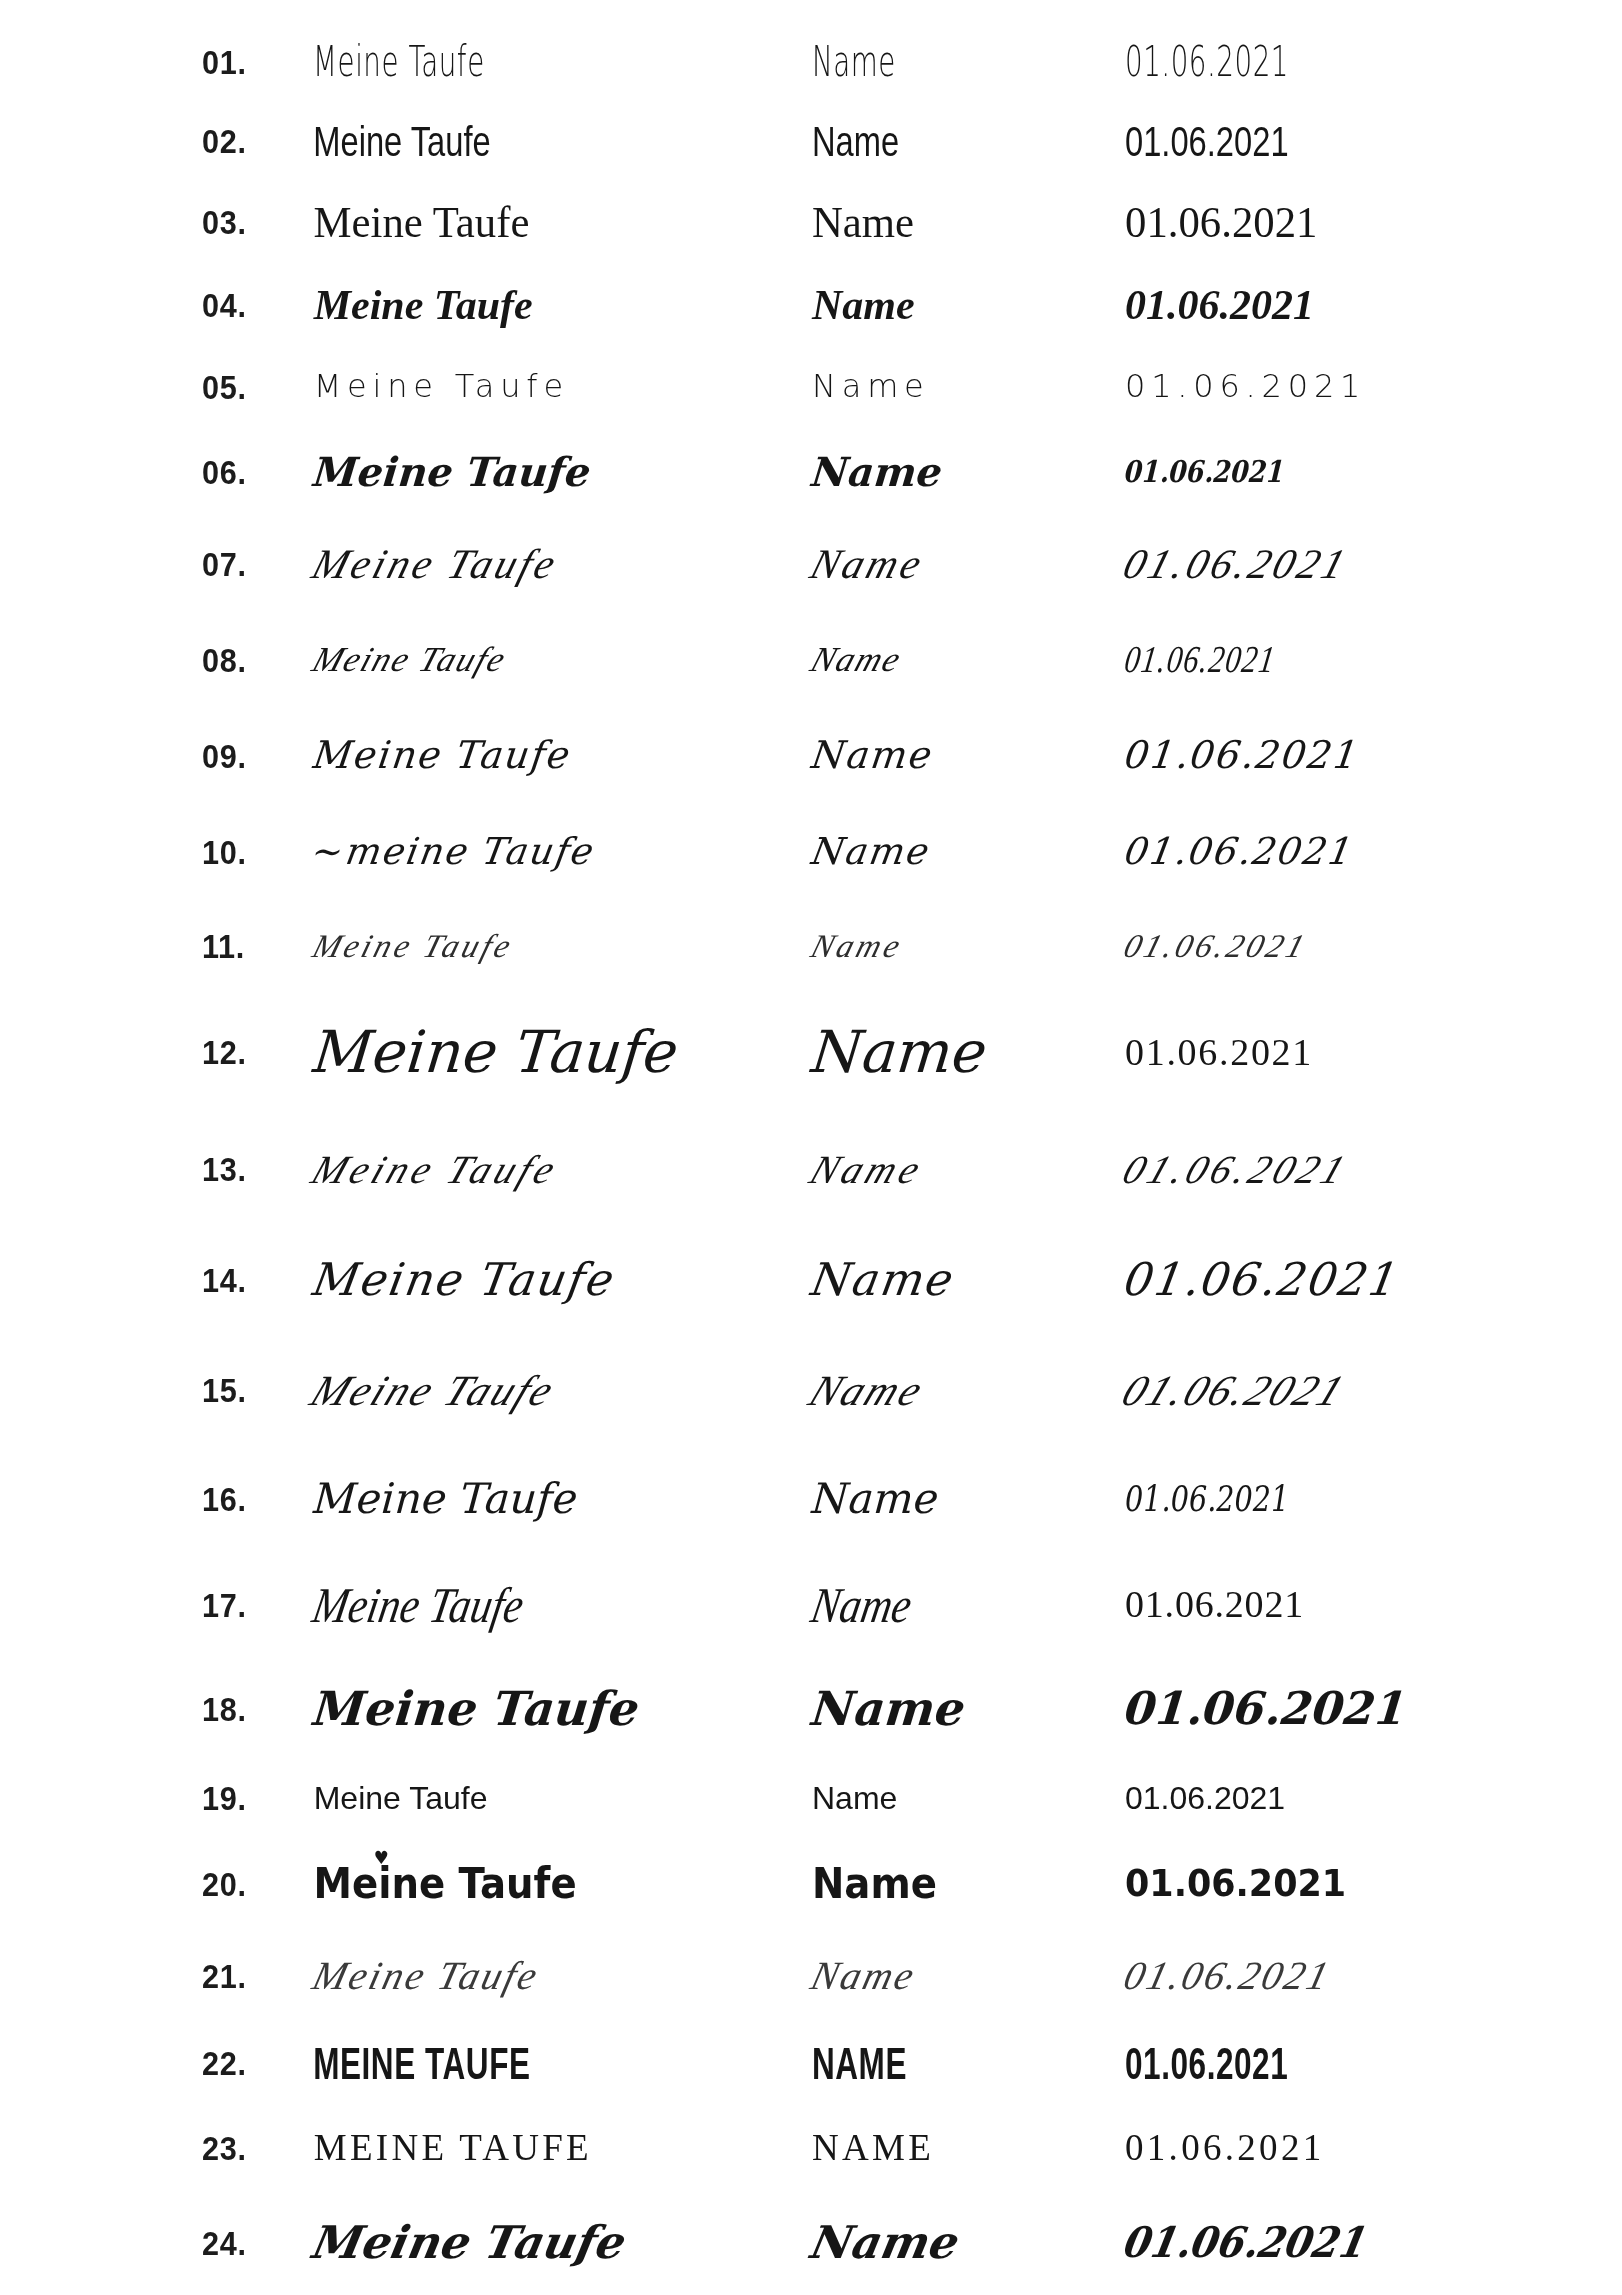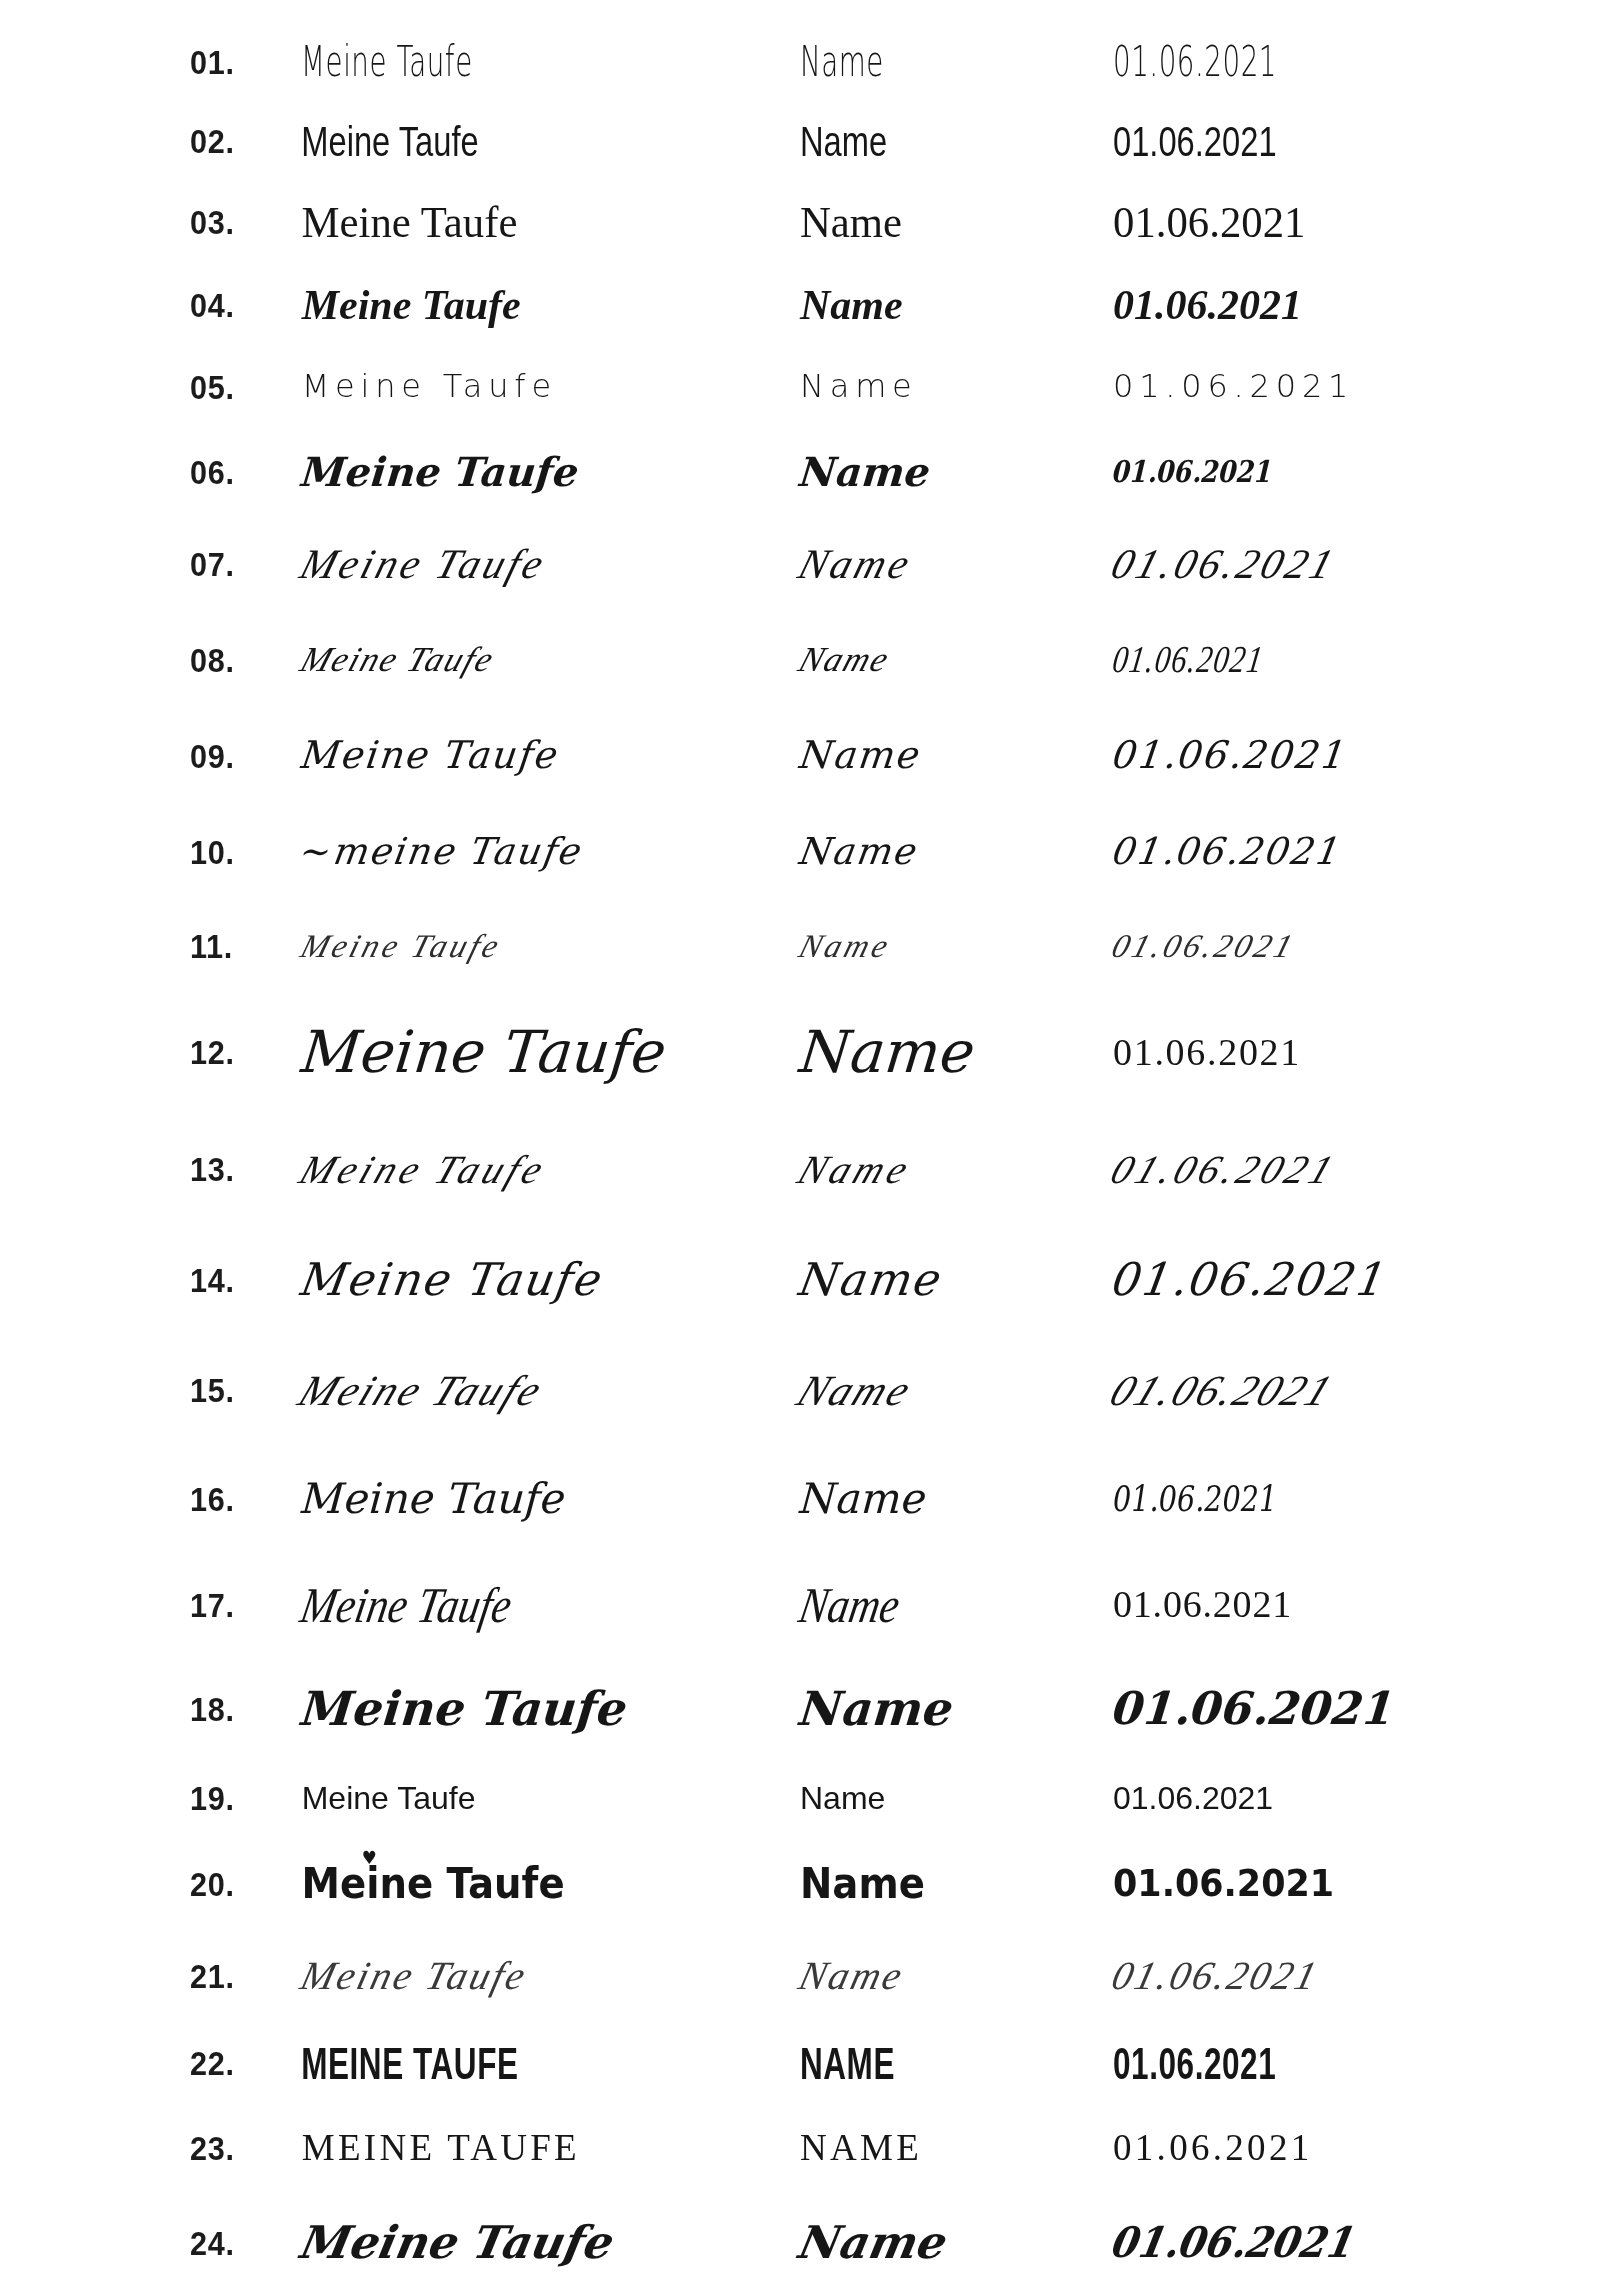--- a/index.html
+++ b/index.html
@@ -1,20 +1,20 @@
 <!DOCTYPE html>
 <html style="font-size:13.3px"><head>
 <meta charset="utf-8">
 <style>
   html,body{margin:0;padding:0;}
   body{
     width:1623px;height:2295px;background:#ffffff;color:#161616;
     font-family:"Liberation Sans",sans-serif;overflow:hidden;
   }
-  .sheet{padding-top:23px;}
+  .sheet{padding-top:23px;padding-left:12px;}
   .row{
     display:grid;
     grid-template-columns:110px 500px 313px 1fr;
     align-items:center;
     padding-left:190px;
   }
   .cell{overflow:visible;}
   .num{
     font-family:"Liberation Sans",sans-serif;font-weight:600;font-size:34px;
     color:#1c1c1c;display:inline-block;transform:scaleX(.9);transform-origin:left center;

